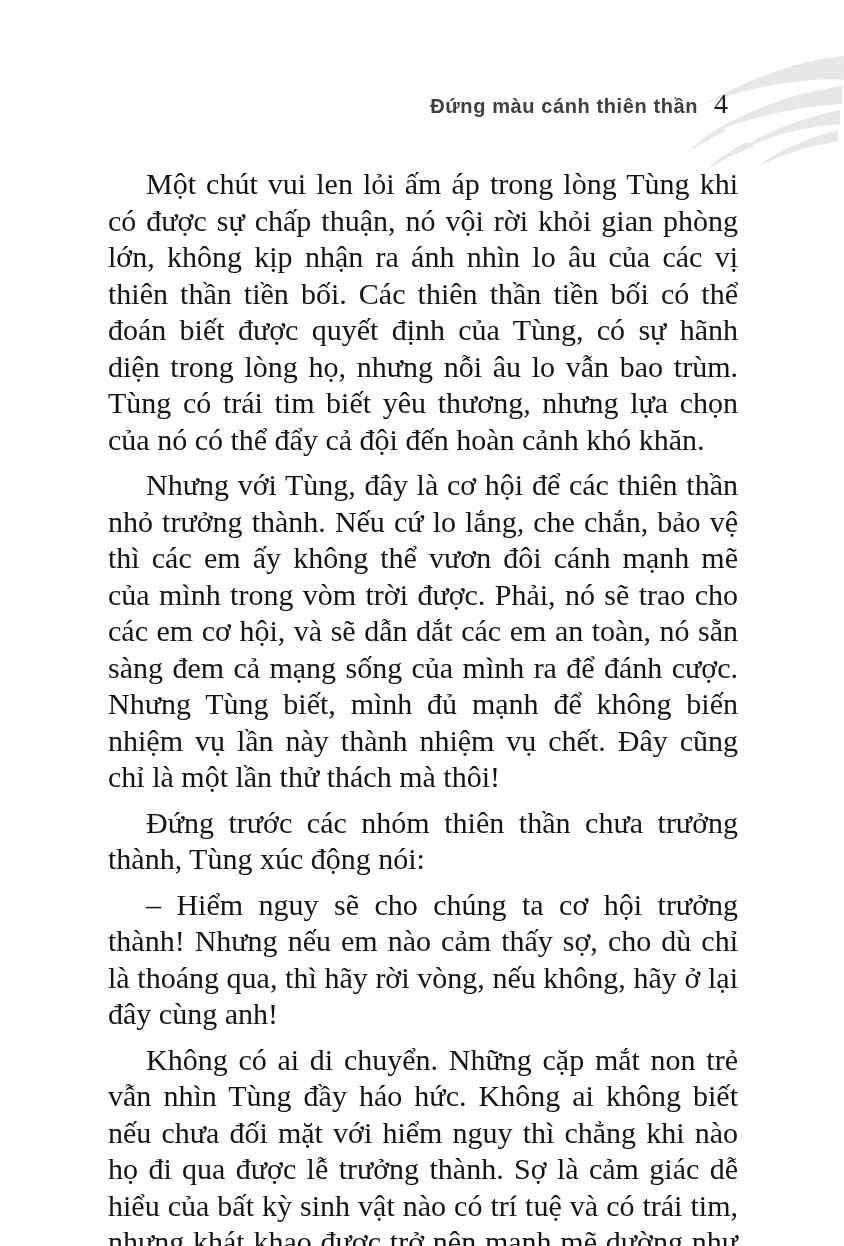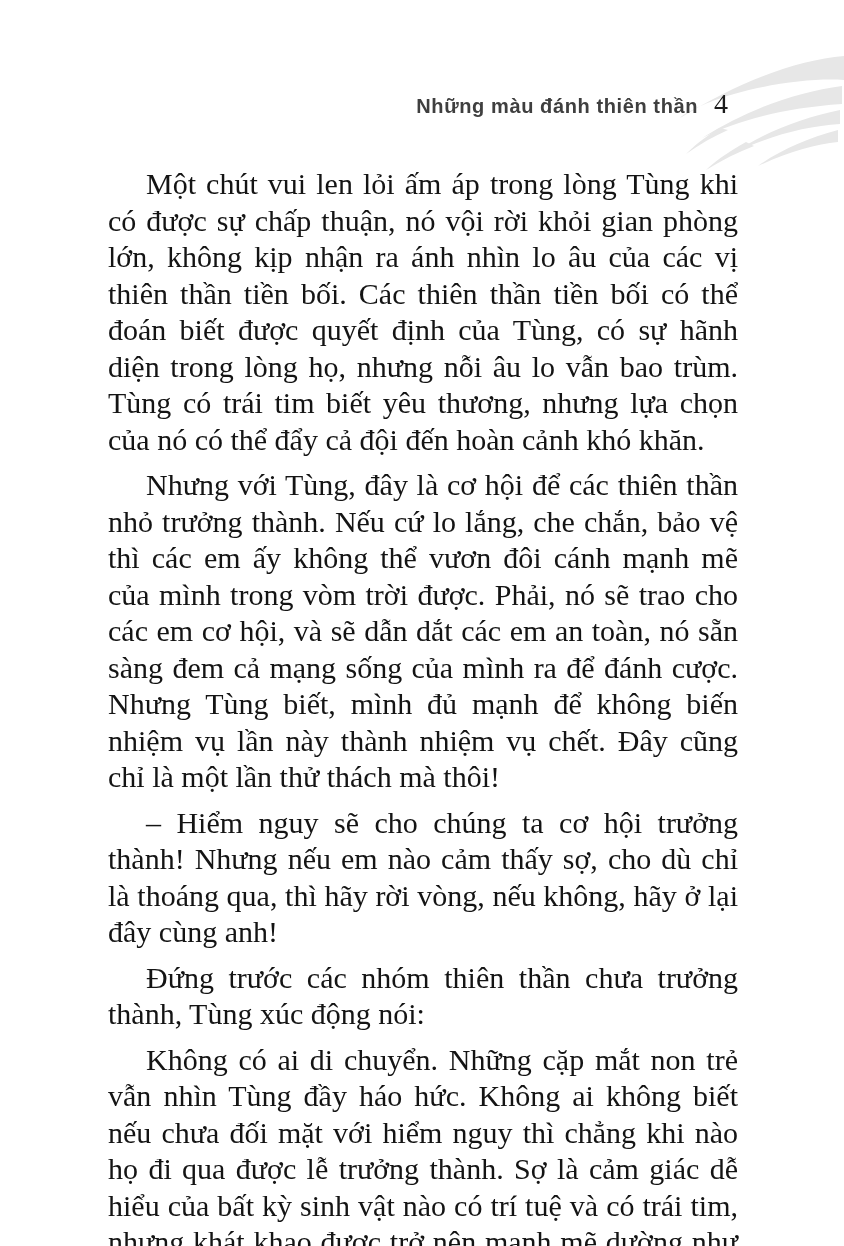--- a/index.html
+++ b/index.html
@@ -73,25 +73,25 @@
       <path d="M168,0 C120,4 62,26 4,62 C10,56 30,46 58,38 C96,27 140,22 168,24 Z"></path>
       <path d="M166,30 C120,36 70,54 26,82 C62,64 108,52 166,48 Z"></path>
       <path d="M164,54 C126,62 88,76 56,98 C92,80 130,70 164,68 Z"></path>
       <path d="M162,74 C132,82 104,94 82,110 C112,96 140,88 162,86 Z"></path>
       <path d="M70,86 C52,96 38,106 30,114 C46,104 62,96 78,90 Z"></path>
       <path d="M44,72 C30,80 18,90 10,98 C24,88 38,80 52,74 Z"></path>
     </g>
   </svg>
 
   <header class="running-head">
-    <span class="running-title">Những màu đánh thiên thần</span>
+    <span class="running-title">Đứng màu cánh thiên thần</span>
     <span class="page-number">4</span>
   </header>
 
   <main class="text-block">
     <p>Một chút vui len lỏi ấm áp trong lòng Tùng khi có được sự chấp thuận, nó vội rời khỏi gian phòng lớn, không kịp nhận ra ánh nhìn lo âu của các vị thiên thần tiền bối. Các thiên thần tiền bối có thể đoán biết được quyết định của Tùng, có sự hãnh diện trong lòng họ, nhưng nỗi âu lo vẫn bao trùm. Tùng có trái tim biết yêu thương, nhưng lựa chọn của nó có thể đẩy cả đội đến hoàn cảnh khó khăn.</p>
     <p>Nhưng với Tùng, đây là cơ hội để các thiên thần nhỏ trưởng thành. Nếu cứ lo lắng, che chắn, bảo vệ thì các em ấy không thể vươn đôi cánh mạnh mẽ của mình trong vòm trời được. Phải, nó sẽ trao cho các em cơ hội, và sẽ dẫn dắt các em an toàn, nó sẵn sàng đem cả mạng sống của mình ra để đánh cược. Nhưng Tùng biết, mình đủ mạnh để không biến nhiệm vụ lần này thành nhiệm vụ chết. Đây cũng chỉ là một lần thử thách mà thôi!</p>
+    <p>Đứng trước các nhóm thiên thần chưa trưởng thành, Tùng xúc động nói:</p>
     <p>– Hiểm nguy sẽ cho chúng ta cơ hội trưởng thành! Nhưng nếu em nào cảm thấy sợ, cho dù chỉ là thoáng qua, thì hãy rời vòng, nếu không, hãy ở lại đây cùng anh!</p>
-    <p>Đứng trước các nhóm thiên thần chưa trưởng thành, Tùng xúc động nói:</p>
     <p>Không có ai di chuyển. Những cặp mắt non trẻ vẫn nhìn Tùng đầy háo hức. Không ai không biết nếu chưa đối mặt với hiểm nguy thì chẳng khi nào họ đi qua được lễ trưởng thành. Sợ là cảm giác dễ hiểu của bất kỳ sinh vật nào có trí tuệ và có trái tim, nhưng khát khao được trở nên mạnh mẽ dường như đang chiếm trọn cảm xúc của những thiên</p>
   </main>
 
 </div>
 
 </body></html>

